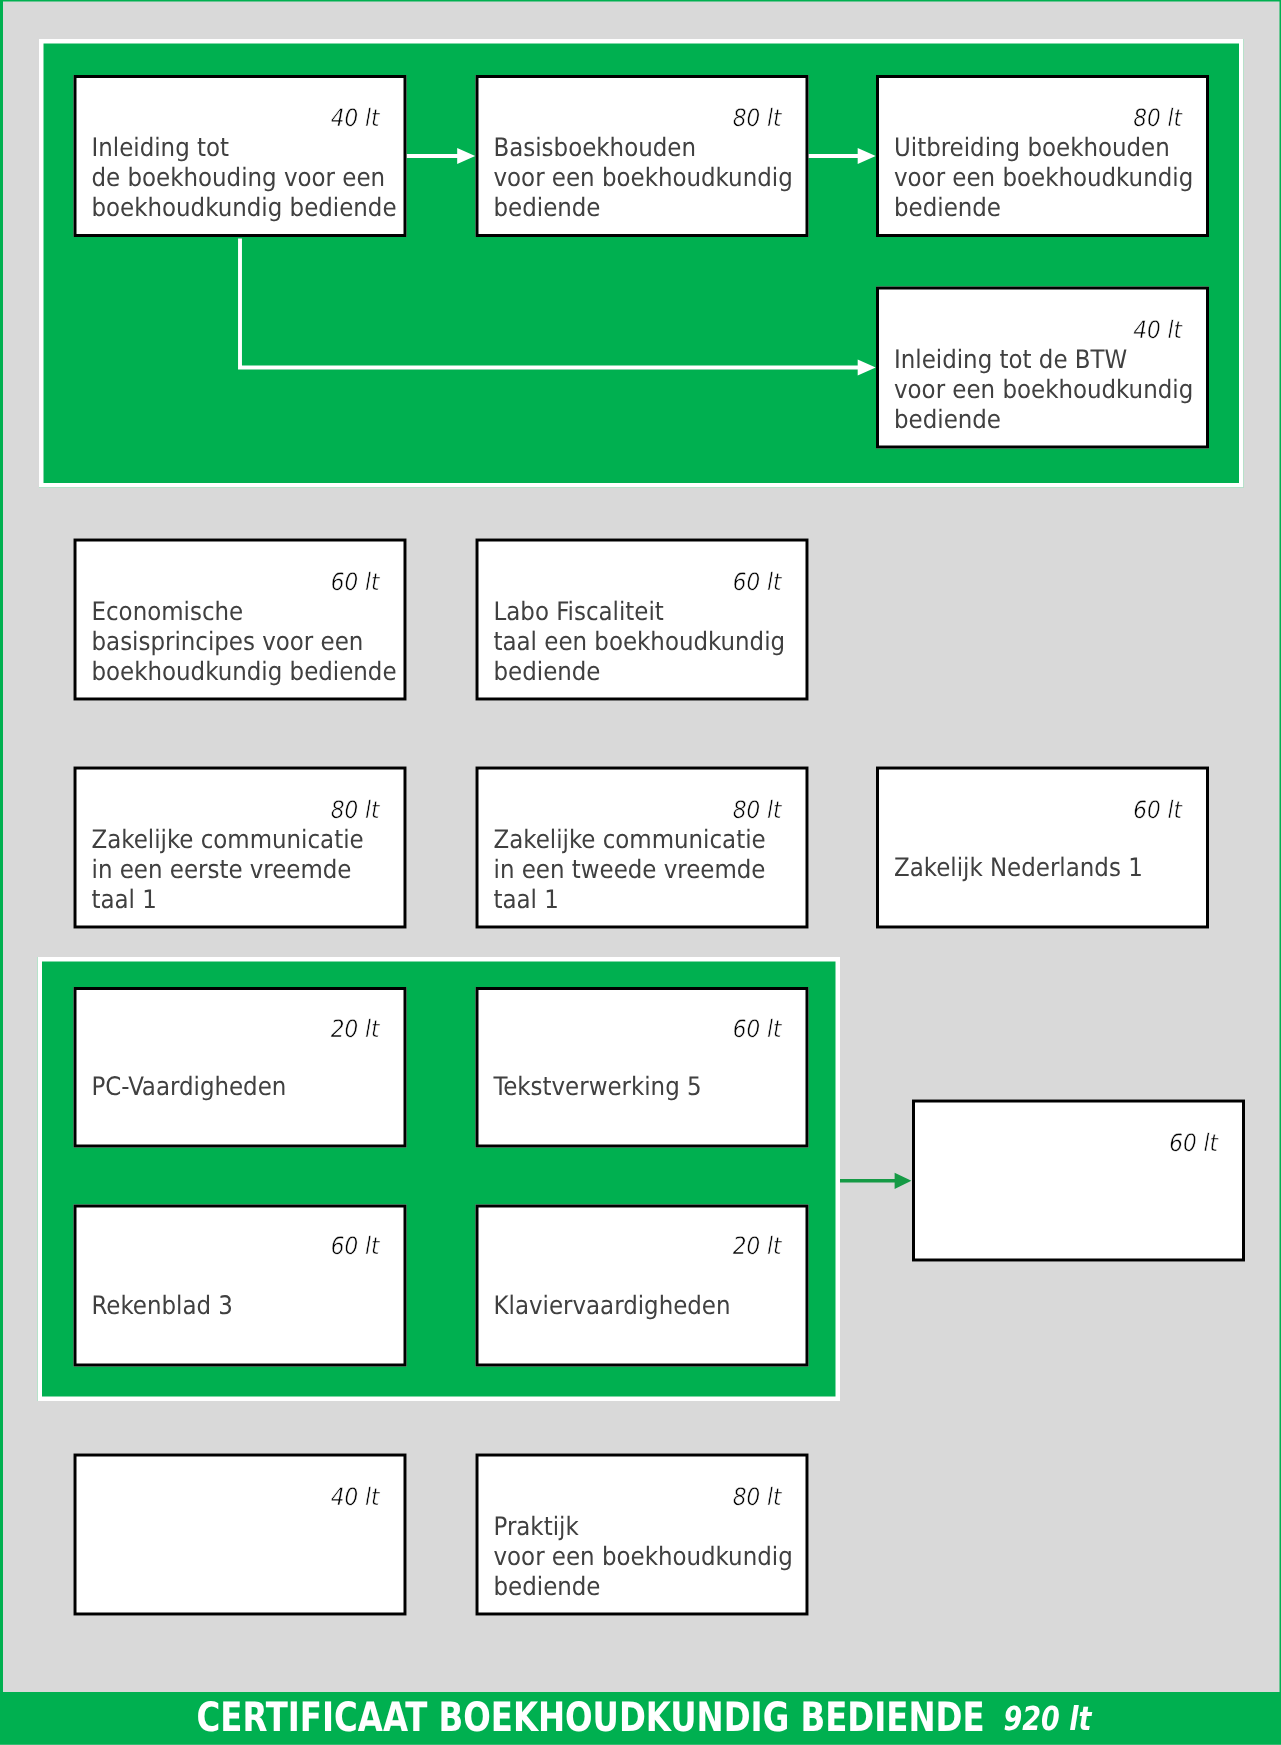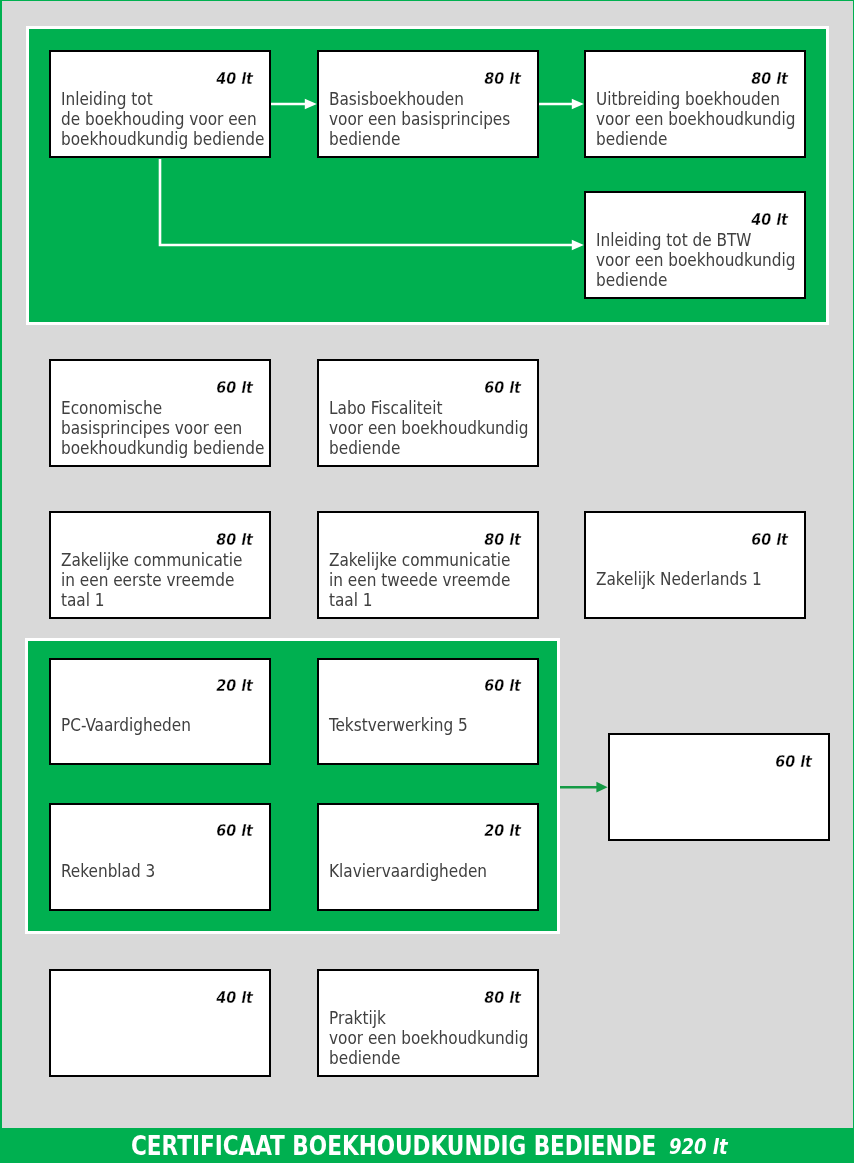--- a/index.html
+++ b/index.html
@@ -5,21 +5,21 @@
 <style>
   html,body{margin:0;padding:0;}
   body{width:854px;height:1163px;overflow:hidden;background:var(--green,#00b050);
        font-family:"DejaVu Sans",sans-serif;font-stretch:condensed;
        -webkit-font-smoothing:antialiased;}
   #page{position:absolute;left:0;top:0;width:854px;height:1163px;}
   .gbg{position:absolute;left:0;top:0;width:854px;height:1163px;background:var(--green,#00b050);}
   .grey{position:absolute;left:2px;top:1px;width:851px;height:1127px;background:var(--grey,#d9d9d9);}
   .panel{position:absolute;background:var(--green,#00b050);border:3px solid #ffffff;box-sizing:border-box;}
   .crs{position:absolute;background:var(--box-bg,#ffffff);border:2px solid var(--box-border,#000000);box-sizing:border-box;}
-  .lt{position:absolute;right:16px;top:18.5px;font-weight:bold;font-style:italic;font-size:16px;color:#000;line-height:16px;-webkit-text-stroke:0.34px #ffffff;}
+  .lt{position:absolute;right:16px;top:18.5px;font-weight:normal;font-style:italic;font-size:16px;color:#000;line-height:16px;-webkit-text-stroke:0.34px #ffffff;}
   .tx{position:absolute;left:10px;top:38.4px;font-size:17px;color:#404040;line-height:19.75px;white-space:pre-line;}
   .tx.mid{top:56.85px;text-align:right;}
   .banner{position:absolute;left:0;top:1128px;width:854px;height:18px;background:var(--green,#00b050);}
   .btitle{position:absolute;left:130.6px;top:3.6px;color:var(--banner-text,#ffffff);font-weight:bold;font-size:27px;line-height:27px;white-space:nowrap;transform:scaleX(0.889);transform-origin:left center;}
   .blt{position:absolute;left:669.4px;top:7.6px;color:var(--banner-text,#ffffff);font-weight:bold;font-style:italic;font-size:22px;line-height:22px;white-space:nowrap;transform:scaleX(0.909);transform-origin:left center;}
   svg.ar{position:absolute;left:0;top:0;width:854px;height:1163px;pointer-events:none;overflow:visible;}
 </style>
 </head>
 <body>
 
@@ -54,21 +54,21 @@
   <div id="courses">
       <div class="crs" style="left: 49px; top: 50px; width: 222px; height: 108px;">
         <span class="lt">40 lt</span>
         <span class="tx">Inleiding tot
 de boekhouding voor een
 boekhoudkundig bediende</span>
       </div>
       <div class="crs" style="left: 317px; top: 50px; width: 222px; height: 108px;">
         <span class="lt">80 lt</span>
         <span class="tx">Basisboekhouden
-voor een basisprincipes
+voor een boekhoudkundig
 bediende</span>
       </div>
       <div class="crs" style="left: 584px; top: 50px; width: 222px; height: 108px;">
         <span class="lt">80 lt</span>
         <span class="tx">Uitbreiding boekhouden
 voor een boekhoudkundig
 bediende</span>
       </div>
       <div class="crs" style="left: 584px; top: 191px; width: 222px; height: 108px;">
         <span class="lt">40 lt</span>
@@ -78,21 +78,21 @@
       </div>
       <div class="crs" style="left: 49px; top: 359px; width: 222px; height: 108px;">
         <span class="lt">60 lt</span>
         <span class="tx">Economische
 basisprincipes voor een
 boekhoudkundig bediende</span>
       </div>
       <div class="crs" style="left: 317px; top: 359px; width: 222px; height: 108px;">
         <span class="lt">60 lt</span>
         <span class="tx">Labo Fiscaliteit
-voor een boekhoudkundig
+taal een boekhoudkundig
 bediende</span>
       </div>
       <div class="crs" style="left: 49px; top: 511px; width: 222px; height: 108px;">
         <span class="lt">80 lt</span>
         <span class="tx">Zakelijke communicatie
 in een eerste vreemde
 taal 1</span>
       </div>
       <div class="crs" style="left: 317px; top: 511px; width: 222px; height: 108px;">
         <span class="lt">80 lt</span>

